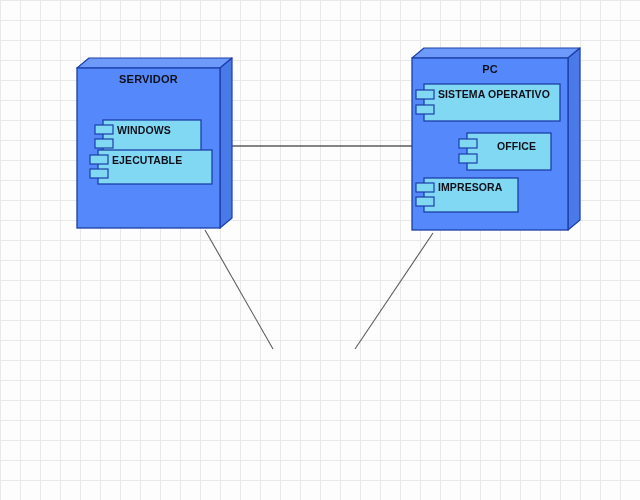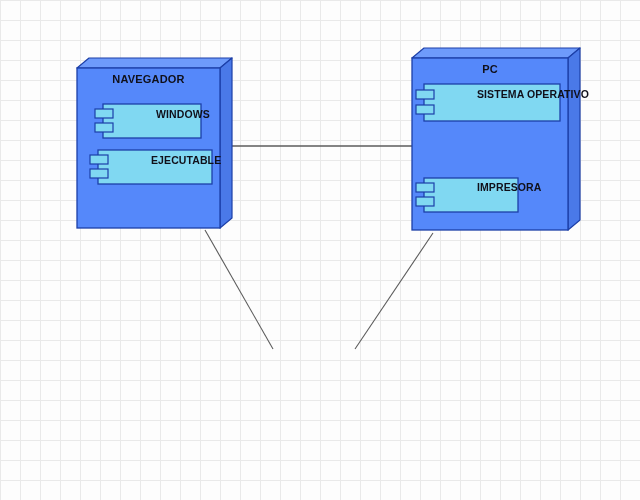--- a/index.html
+++ b/index.html
@@ -36,21 +36,20 @@
   .comp{position:absolute;}
   .comp svg{position:absolute;left:0;top:0;overflow:visible;}
   .comp-label{
     position:absolute;
     font-size:10.5px;
     font-weight:bold;
     color:#10101a;
     white-space:nowrap;
     letter-spacing:.1px;
     pointer-events:none;
-    margin-left:39px;
   }
 </style>
 </head>
 <body>
 
 <div id="canvas">
 
   <svg id="edges" viewBox="0 0 640 500" xmlns="http://www.w3.org/2000/svg">
     <line x1="222" y1="146" x2="412" y2="146" stroke="#5b5b5b" stroke-width="1.3"></line>
     <line x1="205" y1="230" x2="273" y2="349" stroke="#5b5b5b" stroke-width="1.1"></line>
@@ -59,23 +58,23 @@
 
   <div class="node" style="left:67px; top:58px; width:165px; height:180px;">
     <svg width="165" height="180" viewBox="0 0 165 180" xmlns="http://www.w3.org/2000/svg">
 
       <polygon points="10,10 22,0 165,0 153,10" fill="#6E9BFB" stroke="#1C3FA8" stroke-width="1.2" stroke-linejoin="round"></polygon>
 
       <polygon points="153,10 165,0 165,160 153,170" fill="#4A79E8" stroke="#1C3FA8" stroke-width="1.2" stroke-linejoin="round"></polygon>
 
       <rect x="10" y="10" width="143" height="160" fill="#5588FA" stroke="#1C3FA8" stroke-width="1.3"></rect>
     </svg>
-    <div class="node-label" style="left:10px; top:15px; width:143px;">NAVEGADOR</div>
+    <div class="node-label" style="left:10px; top:15px; width:143px;">SERVIDOR</div>
 
-    <div class="comp" style="left:28px; top:44px; width:115px; height:40px;">
+    <div class="comp" style="left:28px; top:60px; width:115px; height:40px;">
       <svg width="115" height="40" viewBox="0 0 115 40" xmlns="http://www.w3.org/2000/svg">
         <rect x="8" y="2" width="98" height="34" fill="#80D8F2" stroke="#1C3FA8" stroke-width="1.3"></rect>
         <rect x="0" y="7" width="18" height="9" fill="#80D8F2" stroke="#1C3FA8" stroke-width="1.2"></rect>
         <rect x="0" y="21" width="18" height="9" fill="#80D8F2" stroke="#1C3FA8" stroke-width="1.2"></rect>
       </svg>
       <div class="comp-label" style="left:22px; top:6px;">WINDOWS</div>
     </div>
 
     <div class="comp" style="left:23px; top:90px; width:130px; height:40px;">
       <svg width="130" height="40" viewBox="0 0 130 40" xmlns="http://www.w3.org/2000/svg">
@@ -97,20 +96,28 @@
 
     <div class="comp" style="left:14px; top:35px; width:152px; height:43px;">
       <svg width="152" height="43" viewBox="0 0 152 43" xmlns="http://www.w3.org/2000/svg">
         <rect x="8" y="2" width="136" height="37" fill="#80D8F2" stroke="#1C3FA8" stroke-width="1.3"></rect>
         <rect x="0" y="8" width="18" height="9" fill="#80D8F2" stroke="#1C3FA8" stroke-width="1.2"></rect>
         <rect x="0" y="23" width="18" height="9" fill="#80D8F2" stroke="#1C3FA8" stroke-width="1.2"></rect>
       </svg>
       <div class="comp-label" style="left:22px; top:6px;">SISTEMA OPERATIVO</div>
     </div>
 
+    <div class="comp" style="left:57px; top:84px; width:100px; height:43px;">
+      <svg width="100" height="43" viewBox="0 0 100 43" xmlns="http://www.w3.org/2000/svg">
+        <rect x="8" y="2" width="84" height="37" fill="#80D8F2" stroke="#1C3FA8" stroke-width="1.3"></rect>
+        <rect x="0" y="8" width="18" height="9" fill="#80D8F2" stroke="#1C3FA8" stroke-width="1.2"></rect>
+        <rect x="0" y="23" width="18" height="9" fill="#80D8F2" stroke="#1C3FA8" stroke-width="1.2"></rect>
+      </svg>
+      <div class="comp-label" style="left:38px; top:9px;">OFFICE</div>
+    </div>
 
     <div class="comp" style="left:14px; top:129px; width:110px; height:40px;">
       <svg width="110" height="40" viewBox="0 0 110 40" xmlns="http://www.w3.org/2000/svg">
         <rect x="8" y="2" width="94" height="34" fill="#80D8F2" stroke="#1C3FA8" stroke-width="1.3"></rect>
         <rect x="0" y="7" width="18" height="9" fill="#80D8F2" stroke="#1C3FA8" stroke-width="1.2"></rect>
         <rect x="0" y="21" width="18" height="9" fill="#80D8F2" stroke="#1C3FA8" stroke-width="1.2"></rect>
       </svg>
       <div class="comp-label" style="left:22px; top:5px;">IMPRESORA</div>
     </div>
   </div>

